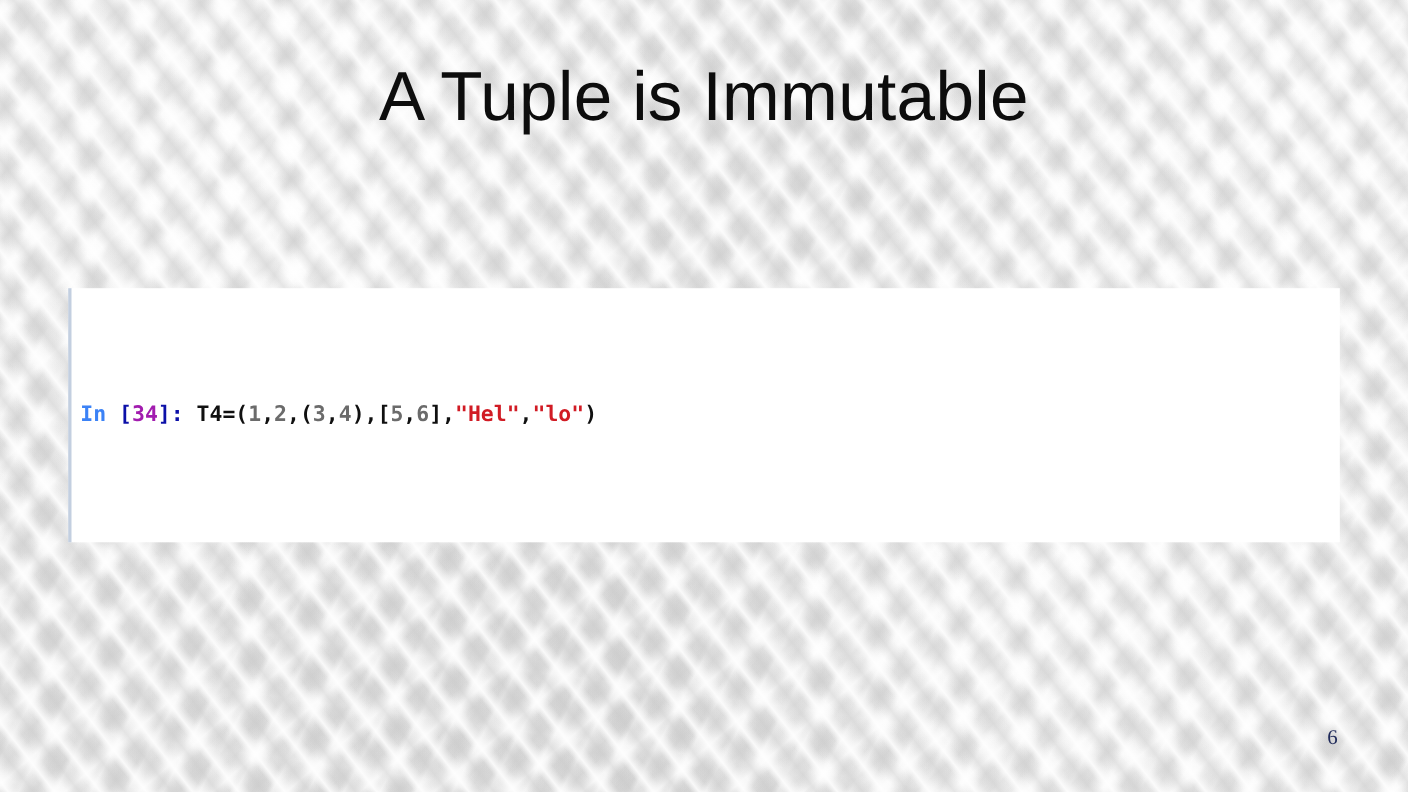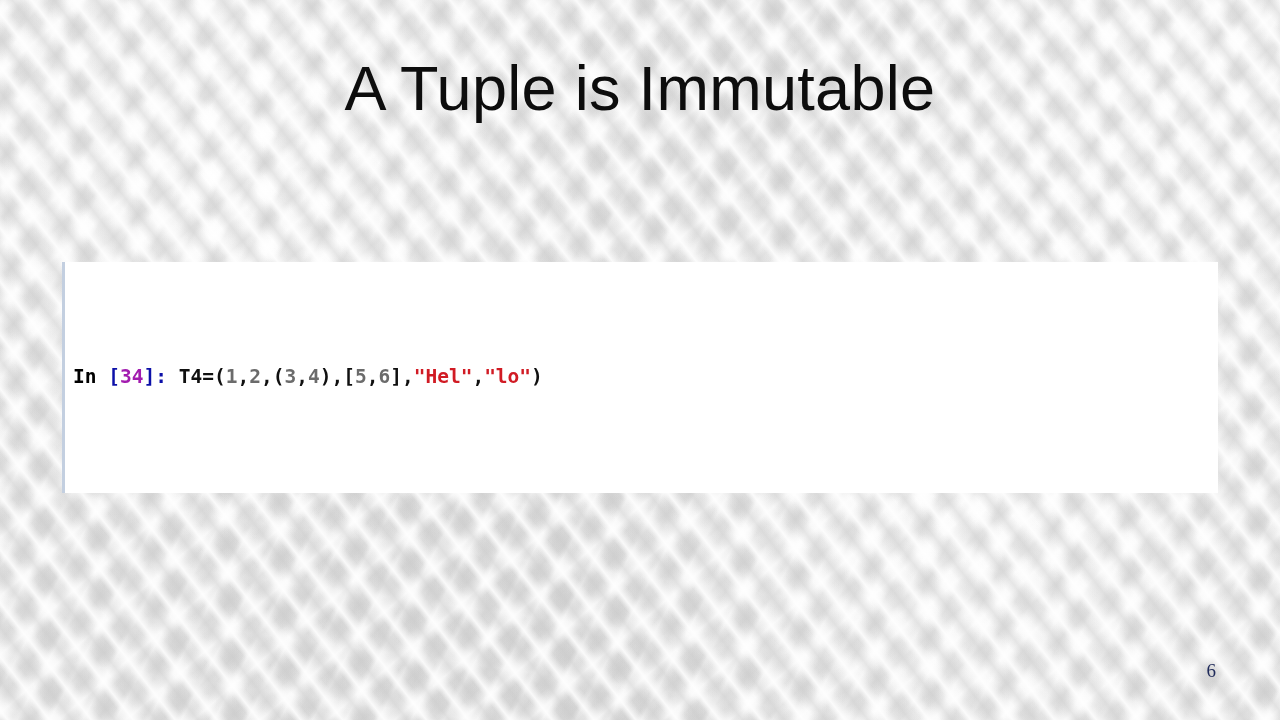--- a/index.html
+++ b/index.html
@@ -81,21 +81,21 @@
     font-family: "DejaVu Sans Mono", monospace;
     font-size: 19.5px;
     line-height: 23.5px;
     white-space: pre;
     overflow: hidden;
   }
   .cline { white-space: pre; }
   .blank { height: 23.5px; }
 
   
-  .tk-prompt   { color: #000000; font-weight: 700; }
+  .tk-prompt   { color: #3b82f6; font-weight: 700; }
   .tk-brk      { color: #0c10a8; font-weight: 700; }
   .tk-num-in   { color: #a21caf; font-weight: 700; }
   .tk-code     { color: #101010; font-weight: 700; text-align: center; }
   .tk-numlit   { color: #6b6b6b; font-weight: 700; }
   .tk-string   { color: #d11b24; font-weight: 700; }
   .tk-plain    { color: #080808; font-weight: 700; }
 
   
   #page-number {
     position: absolute;

